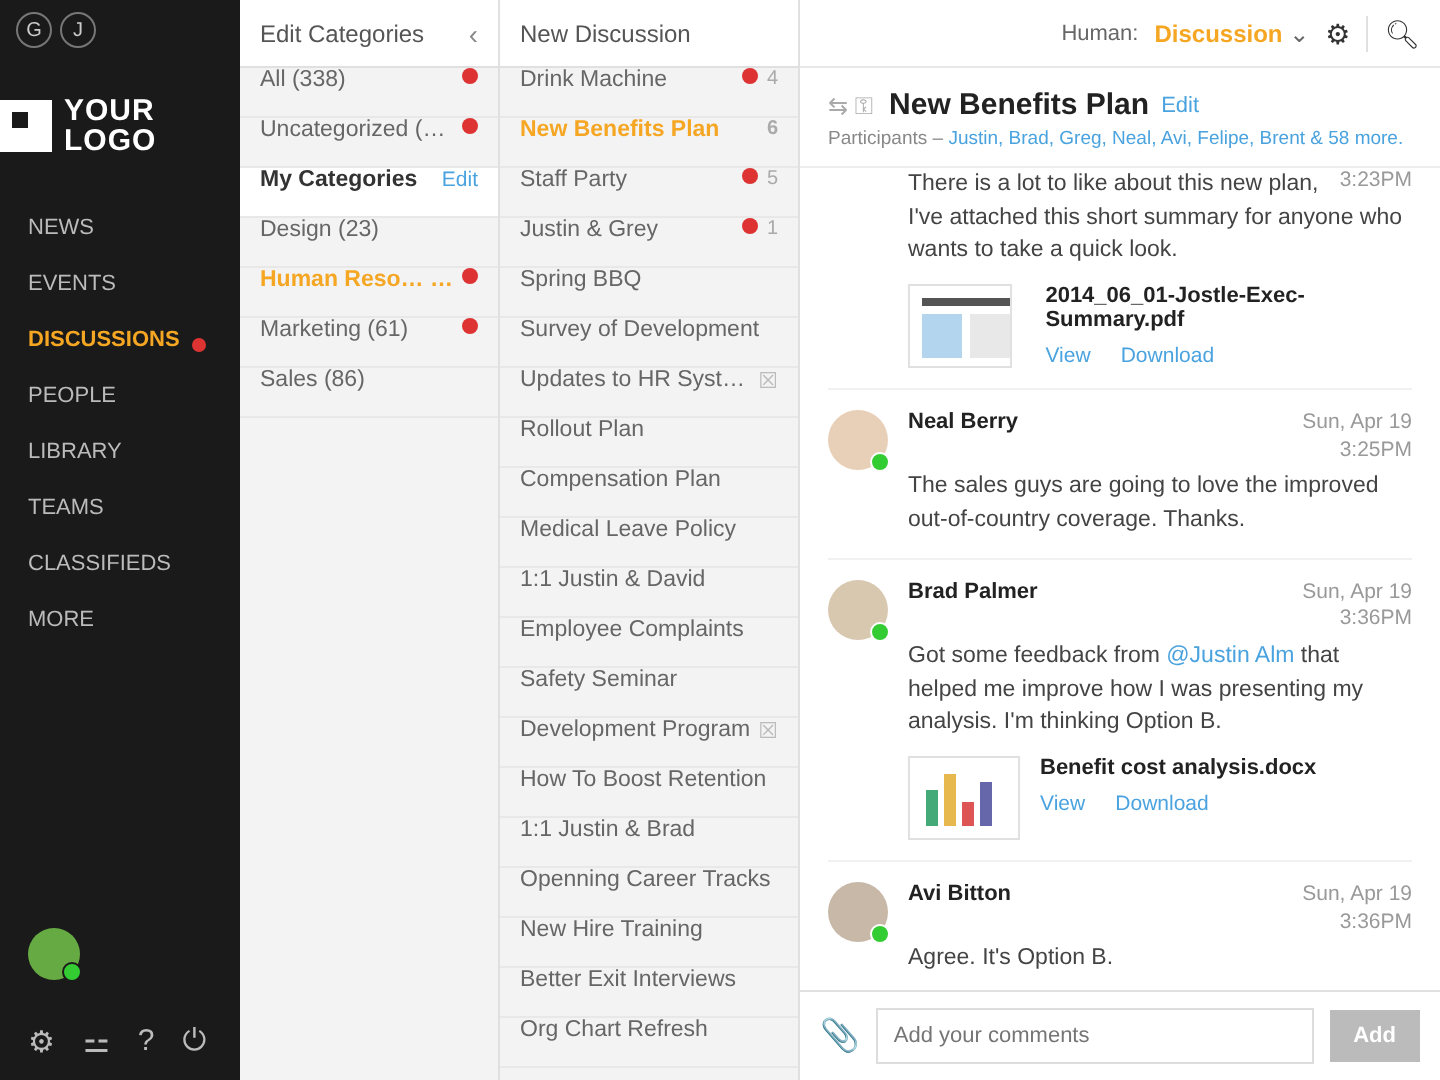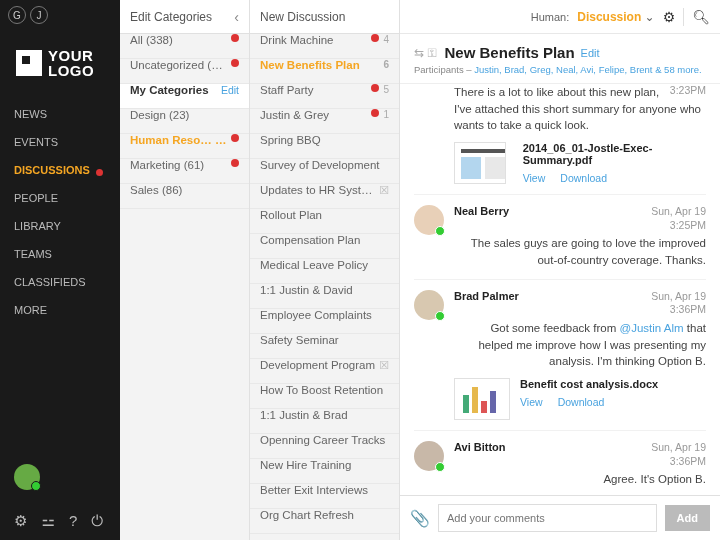--- a/index.html
+++ b/index.html
@@ -1,20 +1,20 @@
 <!DOCTYPE html>
 <html><head>
 <meta charset="utf-8">
 <style>
 * { box-sizing: border-box; margin: 0; padding: 0; }
 body { font-family: -apple-system, "Helvetica Neue", Arial, sans-serif; font-size: 12px; color: #333; width: 720px; height: 540px; overflow: hidden; display: flex; }
 .sidebar { width: 120px; background: #1a1a1a; color: #ddd; display: flex; flex-direction: column; }
 .sidebar .top-icons { display: flex; gap: 4px; padding: 6px 8px; }
 .sidebar .top-icons .circle { width: 18px; height: 18px; border: 1px solid #777; border-radius: 50%; display: flex; align-items: center; justify-content: center; font-size: 10px; color: #ccc; }
-.sidebar .logo { padding: 18px 16px 22px; display: flex; align-items: center; gap: 6px; }
+.sidebar .logo { padding: 18px 0 22px; display: flex; align-items: center; gap: 6px; }
 .sidebar .logo .logo-mark { width: 26px; height: 26px; background: #fff; position: relative; }
 .sidebar .logo .logo-mark::after { content: ""; position: absolute; left: 6px; top: 6px; width: 8px; height: 8px; background: #1a1a1a; }
 .sidebar .logo .logo-text { font-size: 15px; font-weight: 800; color: #fff; line-height: 1; letter-spacing: .5px; }
 .sidebar nav { display: flex; flex-direction: column; }
 .sidebar nav a { padding: 8px 14px; font-size: 11px; color: #bbb; text-decoration: none; display: flex; align-items: flex-end; gap: 6px; }
 .sidebar nav a.active { color: #f5a623; font-weight: 700; }
 .sidebar nav a .dot { width: 7px; height: 7px; background: #d33; border-radius: 50%; display: inline-block; }
 .sidebar .spacer { flex: 1; }
 .sidebar .avatar-row { padding: 12px 14px; }
 .sidebar .avatar-small { width: 26px; height: 26px; border-radius: 50%; background: #6a4; position: relative; }
@@ -49,21 +49,21 @@
 .main .header .participants { font-size: 9.5px; color: #888; margin-top: 3px; }
 .main .header .participants .plink { color: #4aa3df; }
 .main .thread { flex: 1; overflow-y: auto; padding: 0 14px; }
 .msg { display: flex; gap: 10px; padding: 10px 0; border-bottom: 1px solid #f1f1f1; }
 .msg .avatar { width: 30px; height: 30px; border-radius: 50%; background: #ddd; flex-shrink: 0; position: relative; }
 .msg .avatar.online::after { content: ""; position: absolute; right: -1px; bottom: -1px; width: 8px; height: 8px; background: #3c3; border-radius: 50%; border: 1px solid #fff; }
 .msg .body { flex: 1; }
 .msg .meta { display: flex; justify-content: space-between; font-size: 11px; }
 .msg .author { font-weight: 700; color: #222; }
 .msg .time { color: #999; text-align: right; font-size: 10.5px; line-height: 1.3; }
-.msg .text { font-size: 11.5px; color: #444; margin-top: 3px; line-height: 1.45; text-align: right; }
+.msg .text { font-size: 11.5px; color: #444; margin-top: 3px; line-height: 1.45; }
 .msg .text .mention { color: #4aa3df; }
 .attach { margin-top: 8px; display: flex; gap: 10px; align-items: flex-start; }
 .attach .thumb { width: 56px; height: 42px; background: #fff; border: 1px solid #e0e0e0; position: relative; }
 .attach .thumb .bar { position: absolute; background: #8c8c8c; }
 .attach .thumb.doc .b1 { left: 6px; top: 6px; width: 44px; height: 4px; background: #555; }
 .attach .thumb.doc .b2 { left: 6px; top: 14px; width: 20px; height: 22px; background: #b3d6ee; }
 .attach .thumb.doc .b3 { left: 30px; top: 14px; width: 20px; height: 22px; background: #e8e8e8; }
 .attach .thumb.chart .b1 { left:8px; bottom:6px; width:6px; height:18px; background:#4a7; }
 .attach .thumb.chart .b2 { left:17px; bottom:6px; width:6px; height:26px; background:#e6b84d; }
 .attach .thumb.chart .b3 { left:26px; bottom:6px; width:6px; height:12px; background:#d55; }

